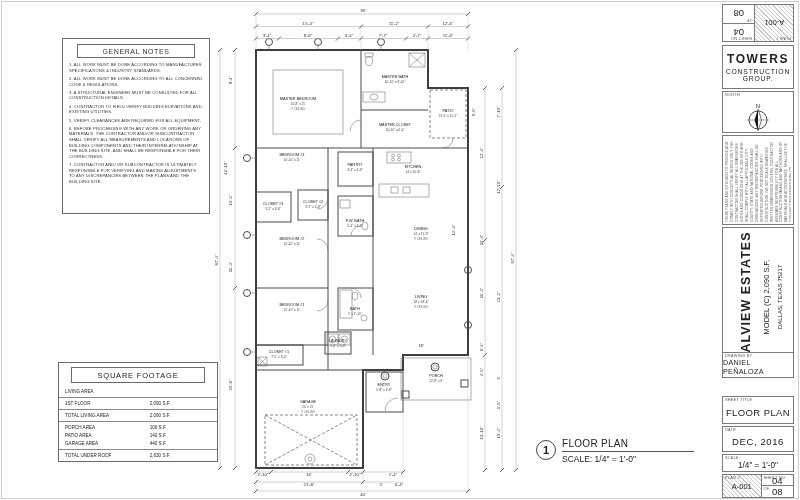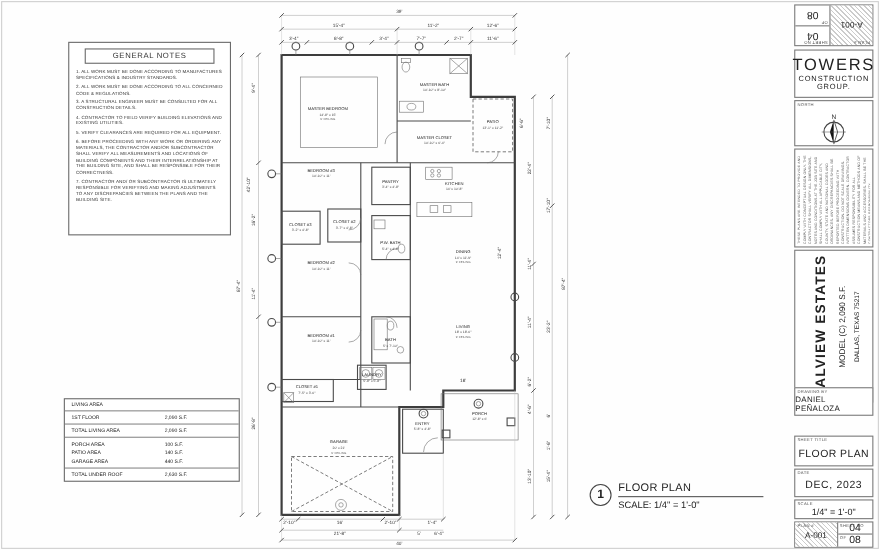--- a/index.html
+++ b/index.html
@@ -45,21 +45,21 @@
   .tb{position:absolute;left:722px;top:0;width:74px;height:500px;}
   .tbox{position:absolute;left:0;width:72px;border:1px solid #7a7a7a;background:#fff;box-sizing:border-box;}
   .lab{font-size:3.8px;color:#555;position:absolute;top:1px;left:2px;letter-spacing:.3px;z-index:2;}
   .hatch{background:repeating-linear-gradient(45deg,#fff 0 2px,#ccc 2px 3px);}
   .snum{position:absolute;inset:0;display:grid;grid-template-columns:55% 45%;grid-template-rows:50% 50%;}
   .snum .pl{grid-row:1/3;border-right:1px solid #7a7a7a;position:relative;display:flex;align-items:center;justify-content:center;font-size:7.5px;}
   .snum .c1{position:relative;border-bottom:1px solid #7a7a7a;display:flex;align-items:center;justify-content:center;font-size:9.5px;}
   .snum .c2{position:relative;display:flex;align-items:center;justify-content:center;font-size:9.5px;}
   .flip{position:absolute;inset:0;transform:rotate(180deg);}
   .co{display:flex;flex-direction:column;align-items:center;justify-content:center;text-align:center;}
-  .co-name{font-size:15px;font-weight:normal;letter-spacing:1.6px;}
+  .co-name{font-size:12px;font-weight:bold;letter-spacing:1.6px;}
   .co-l2{font-size:6.8px;letter-spacing:.8px;margin-top:1.5px;}
   .co-l3{font-size:6.8px;letter-spacing:.8px;}
   .disc-in{position:absolute;inset:2px;writing-mode:vertical-rl;transform:rotate(180deg);font-size:3.2px;line-height:1.55;letter-spacing:.15px;color:#555;overflow:hidden;}
   .vrot{position:absolute;top:50%;white-space:nowrap;transform:translate(-50%,-50%) rotate(-90deg);}
   .proj-name{left:23px;font-size:12.5px;font-weight:bold;letter-spacing:1px;}
   .proj-model{left:43px;font-size:7.5px;}
   .proj-addr{left:57px;font-size:6px;}
   .val{position:absolute;inset:0;display:flex;align-items:center;justify-content:center;padding-top:4px;}
   .v-by{font-size:7.2px;letter-spacing:.3px;}
   .v-st{font-size:9.5px;letter-spacing:.4px;}
@@ -78,20 +78,21 @@
     <p class="note">1.  ALL WORK MUST BE DONE ACCORDING TO MANUFACTURES SPECIFICATIONS &amp; INDUSTRY STANDARDS.</p>
     <p class="note">2. ALL WORK MUST BE DONE ACCORDING TO ALL CONCERNED CODE &amp; REGULATIONS.</p>
     <p class="note">3. A STRUCTURAL ENGINEER MUST BE CONSULTED  FOR ALL CONSTRUCTION DETAILS.</p>
     <p class="note">4.  CONTRACTOR TO FIELD VERIFY BUILDING ELEVATIONS AND EXISTING UTILITIES.</p>
     <p class="note">5. VERIFY CLEARANCES ARE REQUIRED FOR ALL EQUIPMENT.</p>
     <p class="note">6. BEFORE PROCEEDING WITH  ANY WORK OR ORDERING ANY MATERIALS, THE  CONTRACTOR AND/OR SUBCONTRACTOR SHALL VERIFY  ALL MEASUREMENTS AND LOCATIONS OF BUILDING COMPONENTS AND THEIR INTERRELATIONSHIP AT THE  BUILDING SITE, AND SHALL BE RESPONSIBLE FOR THEIR CORRECTNESS.</p>
     <p class="note">7. CONTRACTOR AND/ OR SUBCONTRACTOR IS ULTIMATELY RESPONSIBLE FOR VERIFYING AND MAKING ADJUSTMENTS TO ANY DISCREPANCIES BETWEEN THE PLANS AND THE BUILDING SITE.</p>
   </section>
 
   <section class="sf">
+    <div class="sf-title">SQUARE FOOTAGE</div>
     <div class="sf-sec">LIVING AREA</div>
     <div class="sf-row">
       <span class="l">1ST FLOOR</span>
       <span>2,090 S.F.</span>
     </div>
     <div class="sf-row">
       <span class="l">TOTAL LIVING AREA</span>
       <span>2,090 S.F.</span>
     </div>
     <div class="sf-group">
@@ -466,21 +467,21 @@
       <span class="val v-by">DANIEL PEÑALOZA</span>
     </div>
 
     <div class="tbox" style="top:396px;height:28px;">
       <span class="lab">SHEET TITLE</span>
       <span class="val v-st">FLOOR PLAN</span>
     </div>
 
     <div class="tbox" style="top:426px;height:26px;">
       <span class="lab">DATE</span>
-      <span class="val v-date">DEC, 2023</span>
+      <span class="val v-date">DEC, 2016</span>
     </div>
 
     <div class="tbox" style="top:454px;height:18px;">
       <span class="lab">SCALE</span>
       <span class="val v-scale">1/4" = 1'-0"</span>
     </div>
 
     <div class="tbox" style="top:474px;height:24px;">
       <div class="snum">
         <div class="pl hatch">

